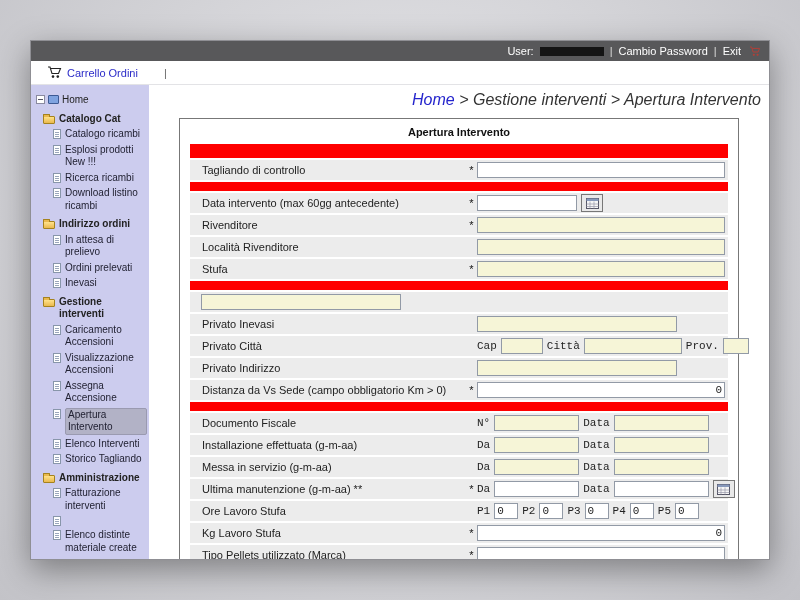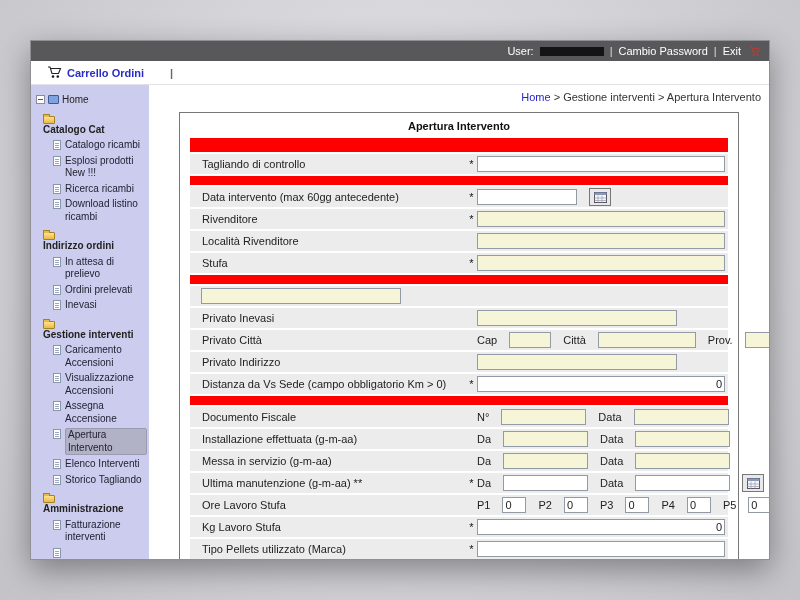--- a/index.html
+++ b/index.html
@@ -14,33 +14,33 @@
   
   .topbar { height:20px; background:#58585a; color:#fff; font-size:11px;
     display:flex; align-items:center; justify-content:flex-end; gap:6px; padding:0 8px; flex:none; }
   .redacted { display:inline-block; width:64px; height:9px; background:#141414; }
   .tb-link { color:#fff; text-decoration:none; cursor:pointer; }
   .tb-sep { color:#ddd; }
   .tb-cart { display:inline-flex; margin-left:2px; }
 
   
   .header { height:24px; background:#fff; border-bottom:1px solid #e3e3e6;
-    display:flex; align-items:center; font-size:11px; flex:none;font-weight:bold; }
+    display:flex; align-items:center; font-size:11px; flex:none; }
   .hdr-cart { margin-left:16px; display:inline-flex; }
   .brand { color:#2b2bc8; margin-left:5px; text-decoration:none; cursor:pointer; }
   .hdr-sep { margin-left:26px; color:#666; }
 
   .body { flex:1; display:flex; overflow:hidden; }
 
   
   .sidebar { width:118px; flex:none; background:#ccccee; padding:6px 2px 4px 3px;
     font-size:10px; color:#222; overflow:hidden; }
   .t-row { display:flex; align-items:flex-start; margin:3px 0; line-height:1.25; cursor:pointer; }
   .t-home { padding-left:2px; }
-  .t-folder { padding-left:9px; font-weight:bold; margin-top:6px;flex-direction:column; }
+  .t-folder { padding-left:9px; font-weight:bold; margin-top:6px; }
   .t-leaf { padding-left:19px; }
   .t-label { min-width:0; }
   .t-leaf .t-label { color:#223; }
   .t-label.selected { background:#b2b2c6; border:1px solid #9a9ab0; border-radius:2px; padding:0 2px; }
 
   .expander { flex:none; width:9px; height:9px; margin:1px 3px 0 0; background:#fff;
     border:1px solid #8a8aa0; position:relative; }
   .expander::before { content:""; position:absolute; left:1px; top:3px; width:5px; height:1px; background:#556; }
   .home-ic { flex:none; width:11px; height:9px; margin:1px 3px 0 0; background:#7fa3e0;
     border:1px solid #3d5a94; border-radius:1px; }
@@ -48,34 +48,34 @@
     background:linear-gradient(#ffe28a,#eab94d); border:1px solid #a5821e; border-radius:1px; }
   .folder-ic::before { content:""; position:absolute; top:-3px; left:-1px; width:5px; height:2px;
     background:#eab94d; border:1px solid #a5821e; border-bottom:none; border-radius:1px 1px 0 0; }
   .page-ic { flex:none; position:relative; width:8px; height:10px; margin:1px 4px 0 0;
     background:#fff; border:1px solid #8896aa; }
   .page-ic::before { content:""; position:absolute; left:1px; top:2px; width:4px; height:1px;
     background:#9aa6bb; box-shadow:0 2px 0 #9aa6bb, 0 4px 0 #9aa6bb; }
 
   
   .main { flex:1; background:#fff; overflow:hidden; }
-  .breadcrumb { text-align:right; padding:6px 8px 3px; font-size:11px; color:#333; }
+  .breadcrumb { text-align:right; padding:6px 8px 3px; font-size:16px; color:#333;font-style:italic; }
   .crumb-link { color:#2424cc; text-decoration:none; cursor:pointer; }
 
   .form-box { width:560px; margin:6px auto 0; border:1px solid #777; padding:0 10px 12px; }
   .form-title { text-align:center; font-weight:bold; font-size:11px; padding:7px 0 6px; color:#111; }
 
   .redbar { height:9px; background:#ff0000; margin-bottom:2px; }
   .redbar.thick { height:14px; }
 
   .frow { display:flex; align-items:center; background:#ececec; min-height:20px;
     margin-bottom:2px; font-size:11px; color:#222; padding:1px 3px 1px 0; }
   .flabel { flex:0 0 276px; padding-left:12px; }
   .freq { flex:0 0 11px; text-align:center; color:#111; }
-  .ffields { flex:1; display:flex; align-items:center; gap:12px; min-width:0; }
+  .ffields { flex:1; display:flex; align-items:center; gap:4px; min-width:0;font-family:Liberation Mono, monospace; }
   .inlabel { white-space:nowrap; }
 
   .fin { height:16px; border:1px solid #929aa6; background:#fff; font-size:11px;
     padding:0 2px; font-family:inherit; color:#222; }
   .fin.yellow { background:#f6f5d7; }
   .grow { flex:1; min-width:0; }
   .num { text-align:right; }
   .w100 { width:100px; } .w95 { width:95px; } .w85 { width:85px; }
   .w200 { width:200px; } .w42 { width:42px; } .w98 { width:98px; }
   .w26 { width:26px; } .w24 { width:24px; }

